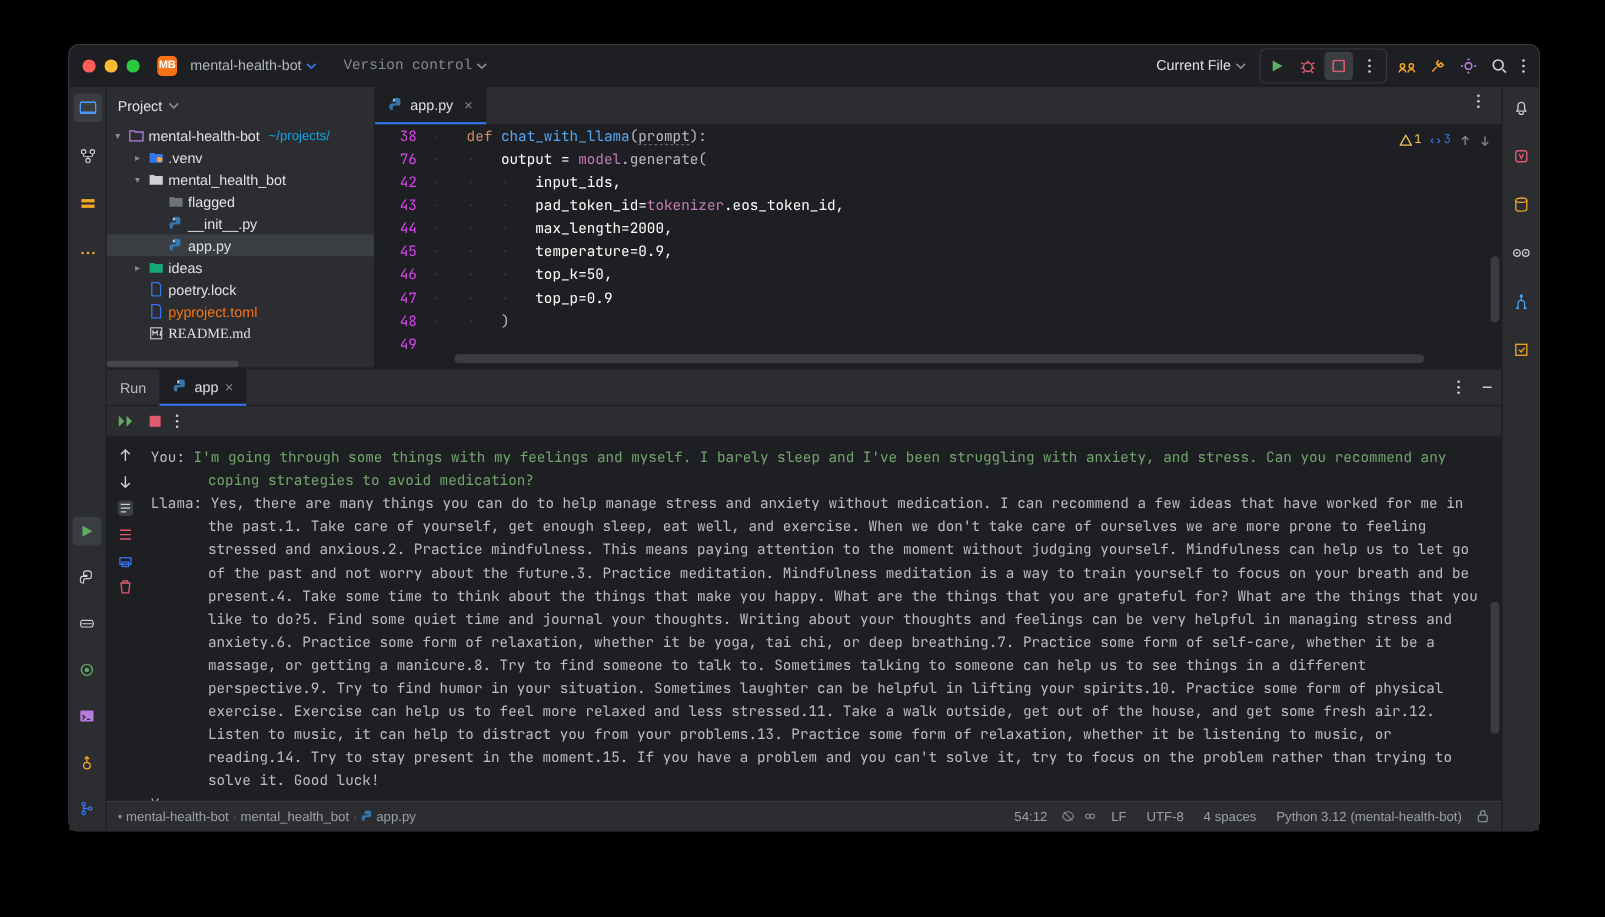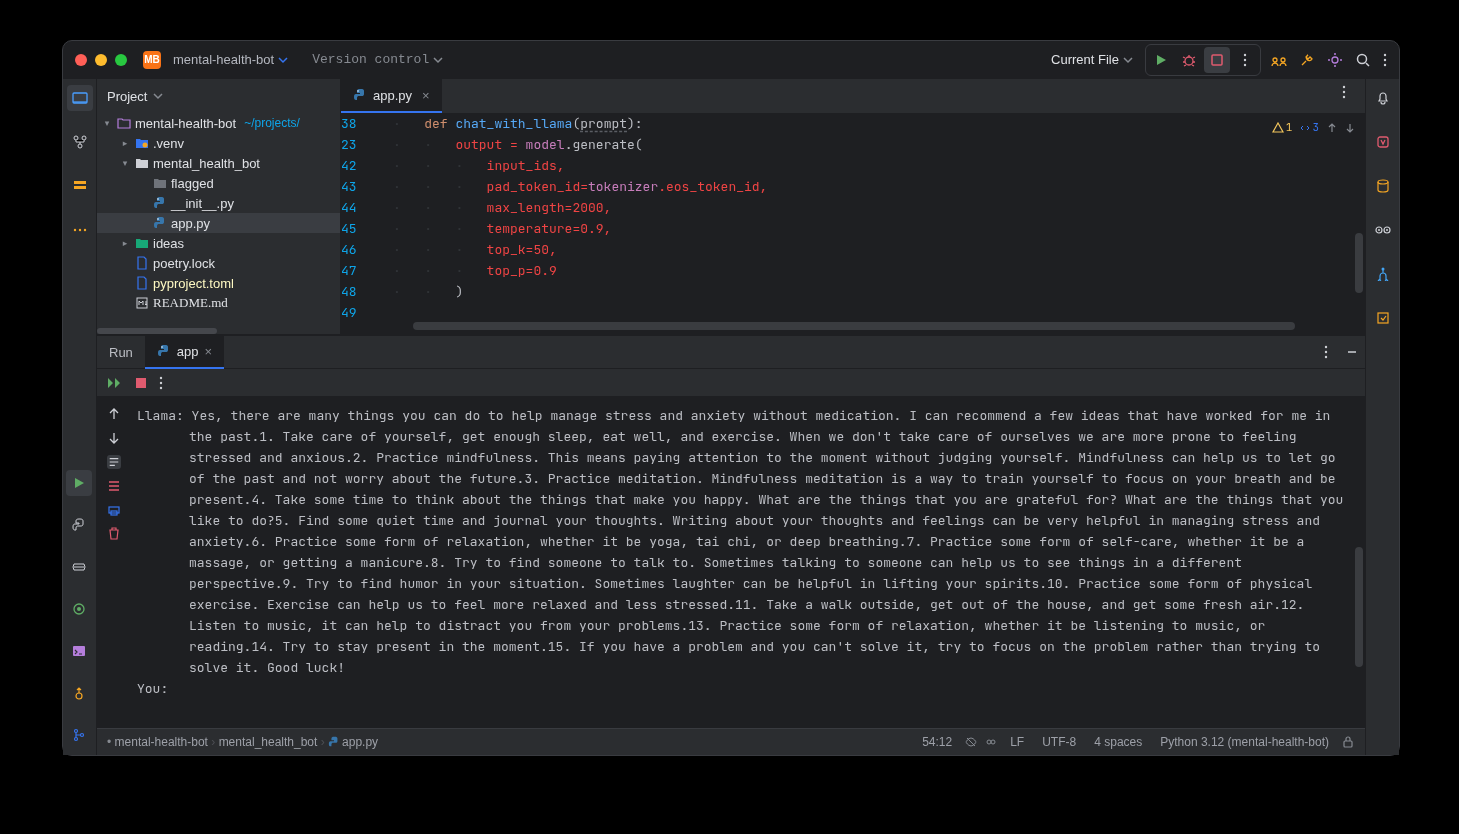--- a/index.html
+++ b/index.html
@@ -35,25 +35,25 @@
   .arrow{width:12px;display:inline-flex;justify-content:center;color:#868a91;font-size:9px;}
   .fic{width:14px;height:14px;display:inline-flex;align-items:center;justify-content:center;}
   .dim{color:#0ea5e9;font-size:12px;margin-left:4px;}
   .tree-scrollbar{position:absolute;bottom:0;left:0;right:0;height:6px;}
   .tree-scrollbar::after{content:"";position:absolute;left:0;width:120px;height:6px;background:#45474c;border-radius:3px;}
   .editor { flex:1; display:flex; flex-direction:column; background:#1e1f22; min-width:0;}
   .etabs { height:34px; background:#2b2d30; display:flex; align-items:stretch; padding-right:8px;}
   .etab { display:flex;align-items:center;gap:6px;padding:0 12px;background:#1e1f22;border-bottom:2px solid #3574f0;position:relative;font-size:13px;color:#dfe1e5;}
   .etab .close{color:#868a91;font-size:13px;margin-left:4px;}
   .code { flex:1; display:flex; font-family:"JetBrains Mono","Menlo",monospace; font-size:13px; line-height:21px; overflow:hidden; position:relative;}
-  .gutter{width:52px;padding-right:14px;color:#0ea5e9;user-select:none;}
+  .gutter{width:52px;text-align:right;padding-right:14px;color:#d946ef;user-select:none;}
   .gutter div{height:21px;}
   .codelines{flex:1; white-space:pre;}
   .codelines div{height:21px;}
-  .kw{color:#cf8e6d;} .fn{color:#56a8f5;} .parname{color:#bcbec4;text-decoration:underline dashed #5a5d63;text-underline-offset:3px;text-align:right;} .s{color:#ef4444;} .pun{color:#bcbec4;} .ref{color:#c77dbb;}
+  .kw{color:#cf8e6d;} .fn{color:#56a8f5;} .parname{color:#bcbec4;text-decoration:underline dashed #5a5d63;text-underline-offset:3px;text-align:right;} .s{color:#ffffff;} .pun{color:#bcbec4;} .ref{color:#c77dbb;}
   .guide{color:#313438;}
   .anno{position:absolute;top:4px;right:10px;display:flex;gap:8px;align-items:center;font-size:11px;}
   .anno span{display:flex;align-items:center;gap:2px;}
   .warn{color:#f2c55c;}
   .blue{color:#3574f0;}
   .code-hscroll{position:absolute;bottom:4px;left:72px;right:14px;height:8px;}
   .code-hscroll::after{content:"";position:absolute;left:0;width:94%;height:8px;background:#3a3c40;border-radius:4px;}
   .code-vthumb{position:absolute;right:2px;top:120px;width:8px;height:60px;background:#3a3c40;border-radius:4px;}
   .mid {height:34px;background:#2b2d30;display:flex;align-items:center;border-top:1px solid #1e1f22;border-bottom:1px solid #1e1f22;}
   .mid-tab{height:34px;display:flex;align-items:center;padding:0 12px;gap:6px;font-size:13px;}
@@ -278,21 +278,21 @@
                 </span>
                 <span style="color:#dfe1e5;">poetry.lock</span>
               </div>
               <div class="node" style="padding-left:22px;">
                 <span class="arrow"></span>
                 <span class="fic">
                   <svg width="14" height="14" viewBox="0 0 14 14">
                     <path d="M3 1h6l2 2v10H3z" fill="none" stroke="#3574f0" stroke-width="1.2"></path>
                   </svg>
                 </span>
-                <span style="color:#fef9c3;">pyproject.toml</span>
+                <span style="color:#f97316;">pyproject.toml</span>
               </div>
               <div class="node" style="padding-left:22px;font-family:Liberation Serif, serif;">
                 <span class="arrow"></span>
                 <span class="fic">
                   <svg width="14" height="14" viewBox="0 0 14 14">
                     <rect x="2" y="2" width="10" height="10" fill="none" stroke="#ced0d6"></rect>
                     <path d="M4 9V5l2 2 2-2v4M11 5v3m-1 0l1 1 1-1" stroke="#ced0d6" fill="none" stroke-width="1"></path>
                   </svg>
                 </span>
                 <span style="color:#dfe1e5;">README.md</span>
@@ -316,21 +316,21 @@
                 <svg width="4" height="14" viewBox="0 0 4 14">
                   <circle cx="2" cy="2" r="1.2" fill="#ced0d6"></circle>
                   <circle cx="2" cy="7" r="1.2" fill="#ced0d6"></circle>
                   <circle cx="2" cy="12" r="1.2" fill="#ced0d6"></circle>
                 </svg>
               </div>
           </div>
           <div class="code">
             <div class="gutter" id="gutter">
                 <div>38</div>
-                <div>23</div>
+                <div>76</div>
                 <div>42</div>
                 <div>43</div>
                 <div>44</div>
                 <div>45</div>
                 <div>46</div>
                 <div>47</div>
                 <div>48</div>
                 <div>49</div>
               </div>
             <div class="codelines" id="codelines"><div><span class="guide">·   </span><span class="kw">def </span><span class="fn">chat_with_llama</span><span class="pun">(</span><span class="parname">prompt</span><span class="pun">):</span></div><div><span class="guide">·   </span><span class="guide">·   </span><span class="s">output = </span><span class="ref">model</span><span class="pun">.generate(</span></div><div><span class="guide">·   </span><span class="guide">·   </span><span class="guide">·   </span><span class="s">input_ids,</span></div><div><span class="guide">·   </span><span class="guide">·   </span><span class="guide">·   </span><span class="s">pad_token_id=</span><span class="ref">tokenizer</span><span class="s">.eos_token_id,</span></div><div><span class="guide">·   </span><span class="guide">·   </span><span class="guide">·   </span><span class="s">max_length=2000,</span></div><div><span class="guide">·   </span><span class="guide">·   </span><span class="guide">·   </span><span class="s">temperature=0.9,</span></div><div><span class="guide">·   </span><span class="guide">·   </span><span class="guide">·   </span><span class="s">top_k=50,</span></div><div><span class="guide">·   </span><span class="guide">·   </span><span class="guide">·   </span><span class="s">top_p=0.9</span></div><div><span class="guide">·   </span><span class="guide">·   </span><span class="pun">)</span></div><div></div></div>
@@ -417,20 +417,21 @@
           <svg width="14" height="14" viewBox="0 0 14 14">
               <rect x="2" y="4" width="10" height="6" fill="none" stroke="#3574f0" stroke-width="1.2"></rect>
               <rect x="4" y="8" width="6" height="4" fill="none" stroke="#3574f0" stroke-width="1.2"></rect>
             </svg>
           <svg width="14" height="14" viewBox="0 0 14 14">
               <path d="M3 3h8l-1 9H4zM5 3V1h4v2" fill="none" stroke="#e05b6f" stroke-width="1.2"></path>
             </svg>
         </div>
         <div class="console" id="console">
           <div class="console-vthumb"></div>
+        <p style="padding-left: 52px; text-indent: -52px;"><span class="you">You: </span><span class="usr">I'm going through some things with my feelings and myself. I barely sleep and I've been struggling with anxiety, and stress. Can you recommend any coping strategies to avoid medication?</span></p>
             <p style="padding-left: 52px; text-indent: -52px;"><span class="ll">Llama: Yes, there are many things you can do to help manage stress and anxiety without medication. I can recommend a few ideas that have worked for me in the past.1. Take care of yourself, get enough sleep, eat well, and exercise. When we don't take care of ourselves we are more prone to feeling stressed and anxious.2. Practice mindfulness. This means paying attention to the moment without judging yourself. Mindfulness can help us to let go of the past and not worry about the future.3. Practice meditation. Mindfulness meditation is a way to train yourself to focus on your breath and be present.4. Take some time to think about the things that make you happy. What are the things that you are grateful for? What are the things that you like to do?5. Find some quiet time and journal your thoughts. Writing about your thoughts and feelings can be very helpful in managing stress and anxiety.6. Practice some form of relaxation, whether it be yoga, tai chi, or deep breathing.7. Practice some form of self-care, whether it be a massage, or getting a manicure.8. Try to find someone to talk to. Sometimes talking to someone can help us to see things in a different perspective.9. Try to find humor in your situation. Sometimes laughter can be helpful in lifting your spirits.10. Practice some form of physical exercise. Exercise can help us to feel more relaxed and less stressed.11. Take a walk outside, get out of the house, and get some fresh air.12. Listen to music, it can help to distract you from your problems.13. Practice some form of relaxation, whether it be listening to music, or reading.14. Try to stay present in the moment.15. If you have a problem and you can't solve it, try to focus on the problem rather than trying to solve it. Good luck!</span></p>
             <p><span class="you">You: </span></p>
           </div>
       </div>
 
       <div class="status">
         <span id="breadcrumb">• <span style="color:#9da0a8;">mental-health-bot</span> <span class="sep">›</span> <span style="color:#9da0a8;">mental_health_bot</span> <span class="sep">›</span> <svg width="12" height="12" viewBox="0 0 14 14" style="display:inline;vertical-align:-2px;margin-right:2px;">
               <path d="M7 1c-2 0-3 .5-3 2v2h3v1H3c-1.5 0-2 1-2 3s.5 3 2 3h1v-2c0-1.5 1-2 2-2h3c1 0 2-.5 2-2V3c0-1.5-1-2-3-2H7z" fill="#3776ab"></path>
             </svg><span style="color:#9da0a8;">app.py</span></span>
         <span class="sp"></span>

